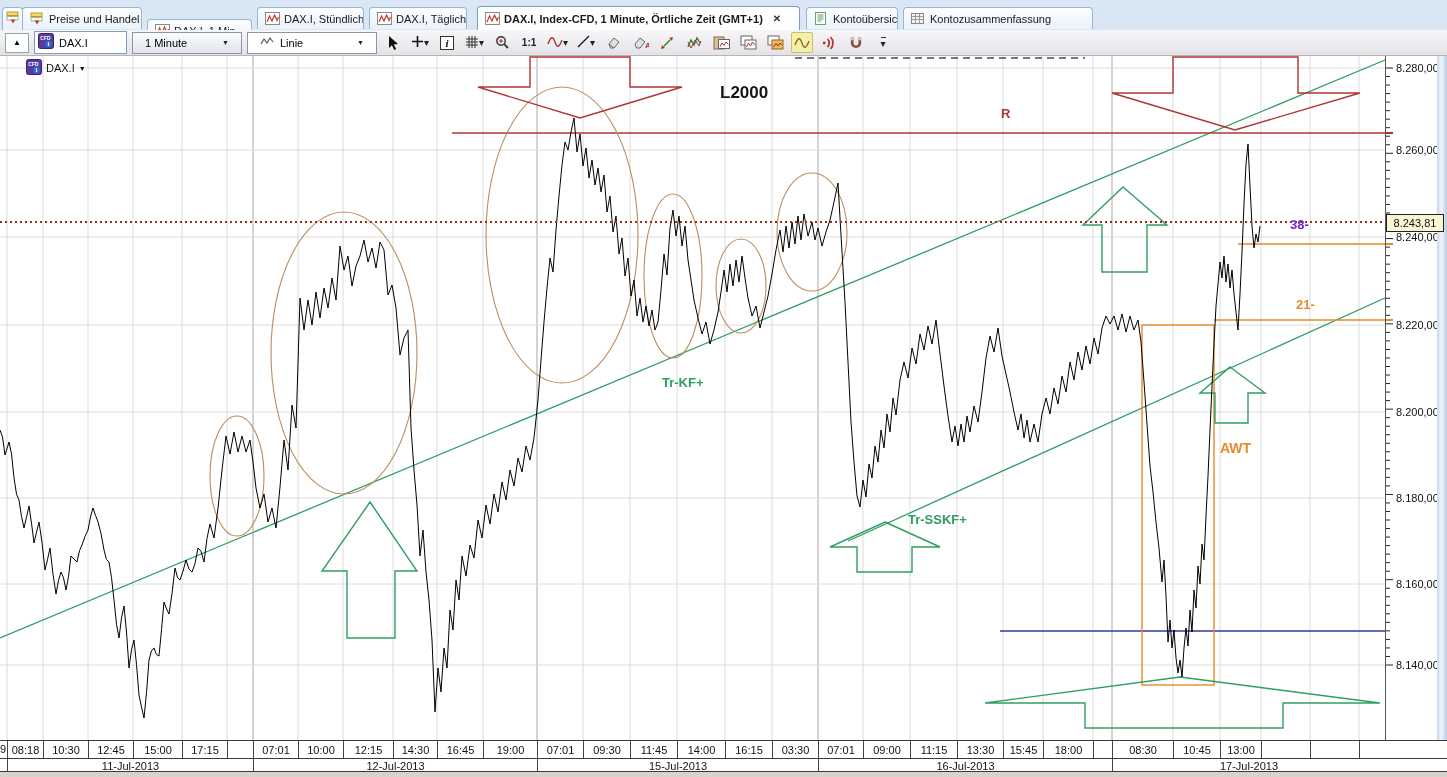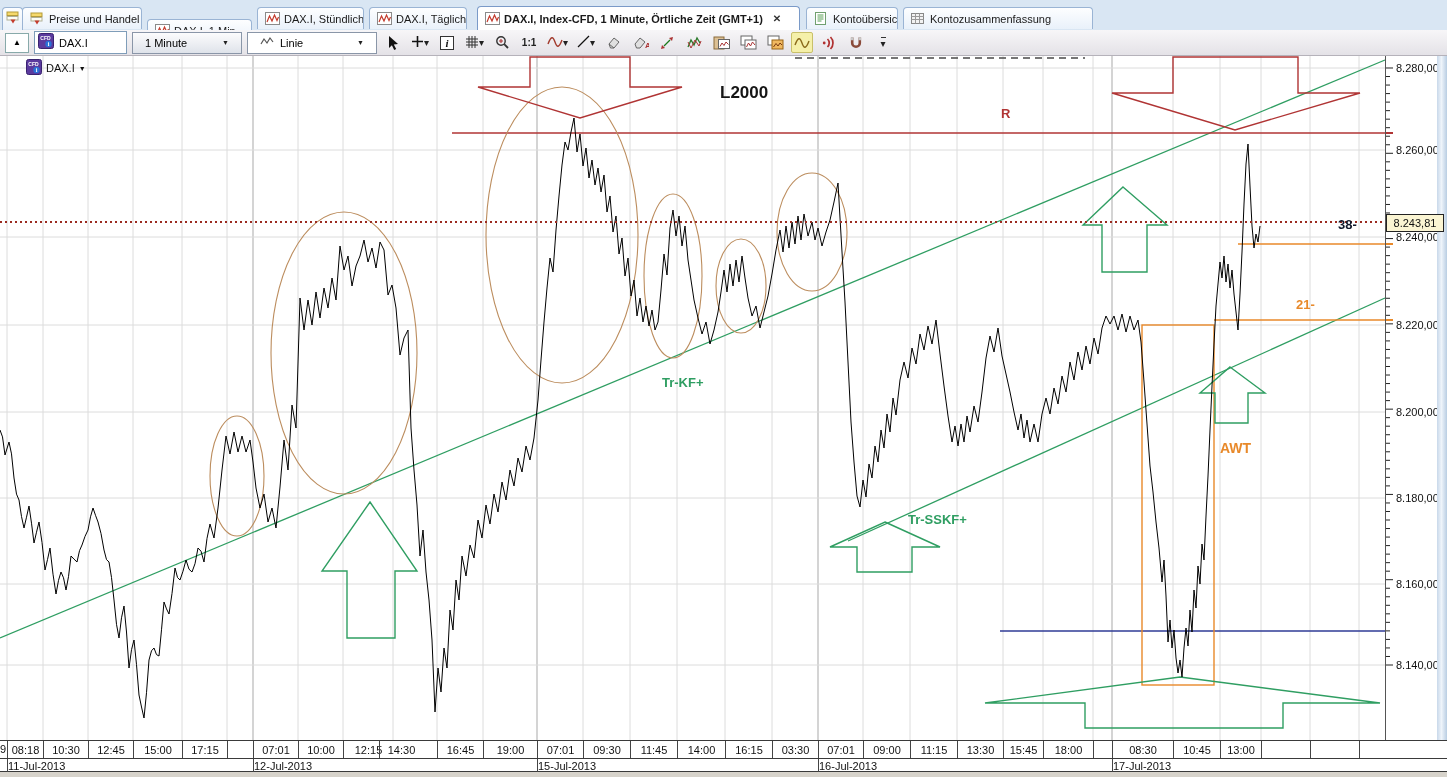--- a/index.html
+++ b/index.html
@@ -43,21 +43,21 @@
   .rightstrip{position:absolute;left:1437px;top:56px;width:10px;height:684px;z-index:6;
           background:linear-gradient(90deg,#c8d8ea,#eef4fa 45%,#b9cde2)}
   
   .timerow{position:absolute;left:0;top:740px;width:1447px;height:18px;background:#fff;border-top:1px solid #3a3a3a;
            box-sizing:border-box;z-index:5}
   .daterow{position:absolute;left:0;top:758px;width:1447px;height:14px;background:#fff;border-top:1px solid #3a3a3a;
            border-bottom:1px solid #3a3a3a;box-sizing:border-box;z-index:5}
   .tcell{position:absolute;top:0;height:17px;border-left:1px solid #444;box-sizing:border-box;
          display:flex;align-items:center;justify-content:center;font-size:11px;color:#111;overflow:hidden}
   .dcell{position:absolute;top:0;height:13px;border-left:1px solid #444;box-sizing:border-box;
-         display:flex;align-items:center;font-size:11px;color:#111}
+         display:flex;align-items:center;justify-content:center;font-size:11px;color:#111}
   .partial9{position:absolute;left:0;top:0;width:7px;height:17px;overflow:hidden;font-size:11px;color:#111;line-height:17px}
   .bottomstrip{position:absolute;left:0;top:772px;width:1447px;height:5px;background:#d7d3cb;z-index:5}
 </style>
 </head>
 <body>
 
 <div class="chartbg"></div>
 
 <svg id="bg" width="1447" height="777">
     <line x1="7" y1="56" x2="7" y2="740" stroke="#dcdcdc" stroke-width="1"></line>
@@ -358,21 +358,21 @@
       </svg></span>
   <span>DAX.I</span>
   <span class="car">▼</span>
 </div>
 
 <div id="annolabels">
     <div class="anno" style="left: 1001px; top: 106px; color: rgb(176, 52, 52); font-size: 13px;">R</div>
     <div class="anno" style="left: 720px; top: 83px; color: rgb(21, 21, 21); font-size: 17px;">L2000</div>
     <div class="anno" style="left: 662px; top: 375px; color: rgb(47, 158, 98); font-size: 13px;">Tr-KF+</div>
     <div class="anno" style="left: 908px; top: 512px; color: rgb(47, 158, 98); font-size: 13px;">Tr-SSKF+</div>
-    <div class="anno" style="left: 1290px; top: 217px; color: #0f172a; font-size: 13px; margin-left: 48px;">38-</div>
+    <div class="anno" style="left: 1290px; top: 217px; color: #6d28d9; font-size: 13px;">38-</div>
     <div class="anno" style="left: 1296px; top: 297px; color: rgb(232, 137, 42); font-size: 13px;">21-</div>
     <div class="anno" style="left: 1220px; top: 440px; color: rgb(232, 137, 42); font-size: 14px;">AWT</div>
   </div>
 
 <div class="paxis">
   <svg id="axsvg" width="52" height="684" style="position:absolute;left:0;top:0">
       <line x1="0" y1="609" x2="7" y2="609" stroke="#222" stroke-width="1"></line>
       <line x1="0" y1="600.4714" x2="4" y2="600.4714" stroke="#222" stroke-width="1"></line>
       <line x1="0" y1="591.9428" x2="4" y2="591.9428" stroke="#222" stroke-width="1"></line>
       <line x1="0" y1="583.4142" x2="4" y2="583.4142" stroke="#222" stroke-width="1"></line>
@@ -494,21 +494,21 @@
       </div>
 
       <div class="tcell" style="left: 298px; width: 45px;">
         <span>10:00</span>
       </div>
 
       <div class="tcell" style="left: 343px; width: 50px;">
         <span>12:15</span>
       </div>
 
-      <div class="tcell" style="left: 379px; width: 44px;">
+      <div class="tcell" style="left: 393px; width: 44px;">
         <span>14:30</span>
       </div>
 
       <div class="tcell" style="left: 437px; width: 46px;">
         <span>16:45</span>
       </div>
 
       <div class="tcell" style="left: 483px; width: 54px;">
         <span>19:00</span>
       </div>

